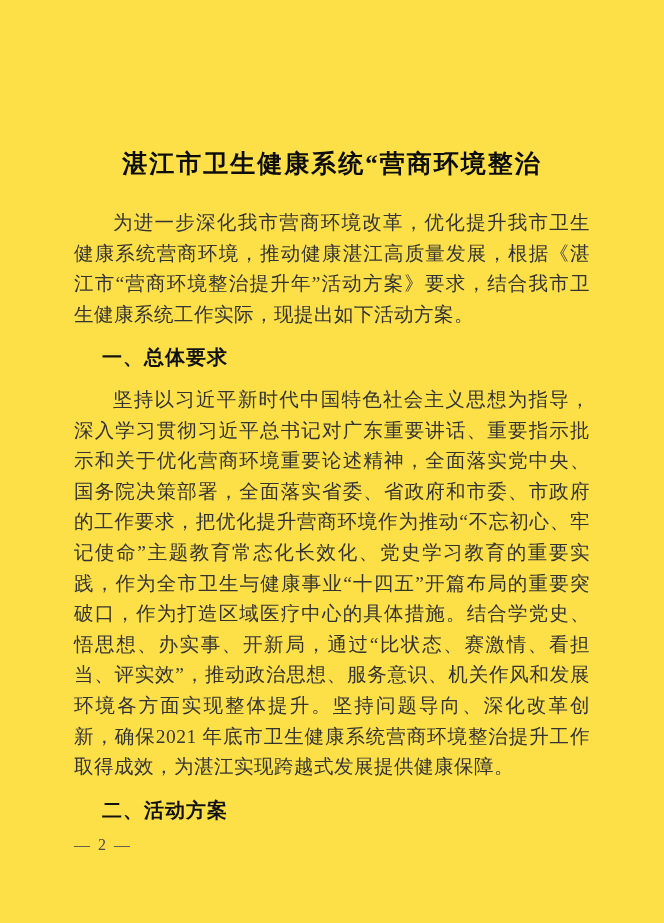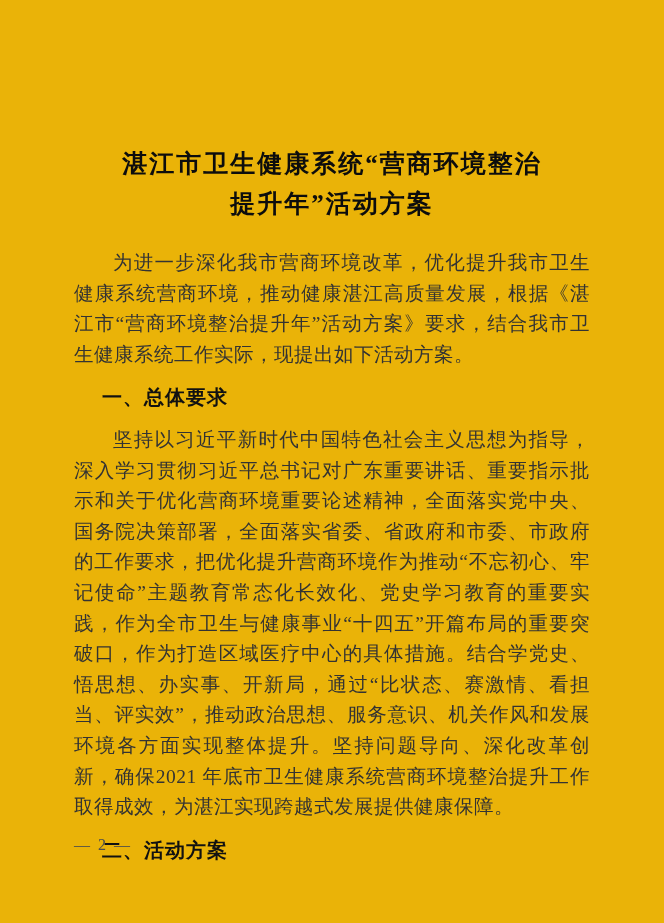--- a/index.html
+++ b/index.html
@@ -5,21 +5,21 @@
   html, body {
     margin: 0;
     padding: 0;
     background: #e8e8e8;
   }
   .page {
     position: relative;
     width: 664px;
     height: 923px;
     margin: 0 auto;
-    background: #eab308;
+    background: #fde047;
     overflow: hidden;
     box-sizing: border-box;
     color: #1c1c1c;
   }
   .content {
     box-sizing: border-box;
     padding: 144px 62px 0 62px;
   }
   .doc-title {
     margin: 0 0 24px 0;
@@ -65,21 +65,20 @@
   }
 </style>
 </head>
 <body>
 
 <div class="page">
   <div class="content">
 
     <h1 class="doc-title">
       <span class="title-line">湛江市卫生健康系统“营商环境整治</span>
-      <span class="title-line">提升年”活动方案</span>
     </h1>
 
     <p class="body-para">为进一步深化我市营商环境改革，优化提升我市卫生健康系统营商环境，推动健康湛江高质量发展，根据《湛江市“营商环境整治提升年”活动方案》要求，结合我市卫生健康系统工作实际，现提出如下活动方案。</p>
 
     <h2 class="section-heading">一、总体要求</h2>
 
     <p class="body-para">坚持以习近平新时代中国特色社会主义思想为指导，深入学习贯彻习近平总书记对广东重要讲话、重要指示批示和关于优化营商环境重要论述精神，全面落实党中央、国务院决策部署，全面落实省委、省政府和市委、市政府的工作要求，把优化提升营商环境作为推动“不忘初心、牢记使命”主题教育常态化长效化、党史学习教育的重要实践，作为全市卫生与健康事业“十四五”开篇布局的重要突破口，作为打造区域医疗中心的具体措施。结合学党史、悟思想、办实事、开新局，通过“比状态、赛激情、看担当、评实效”，推动政治思想、服务意识、机关作风和发展环境各方面实现整体提升。坚持问题导向、深化改革创新，确保2021 年底市卫生健康系统营商环境整治提升工作取得成效，为湛江实现跨越式发展提供健康保障。</p>
 
     <h2 class="section-heading">二、活动方案</h2>
 

